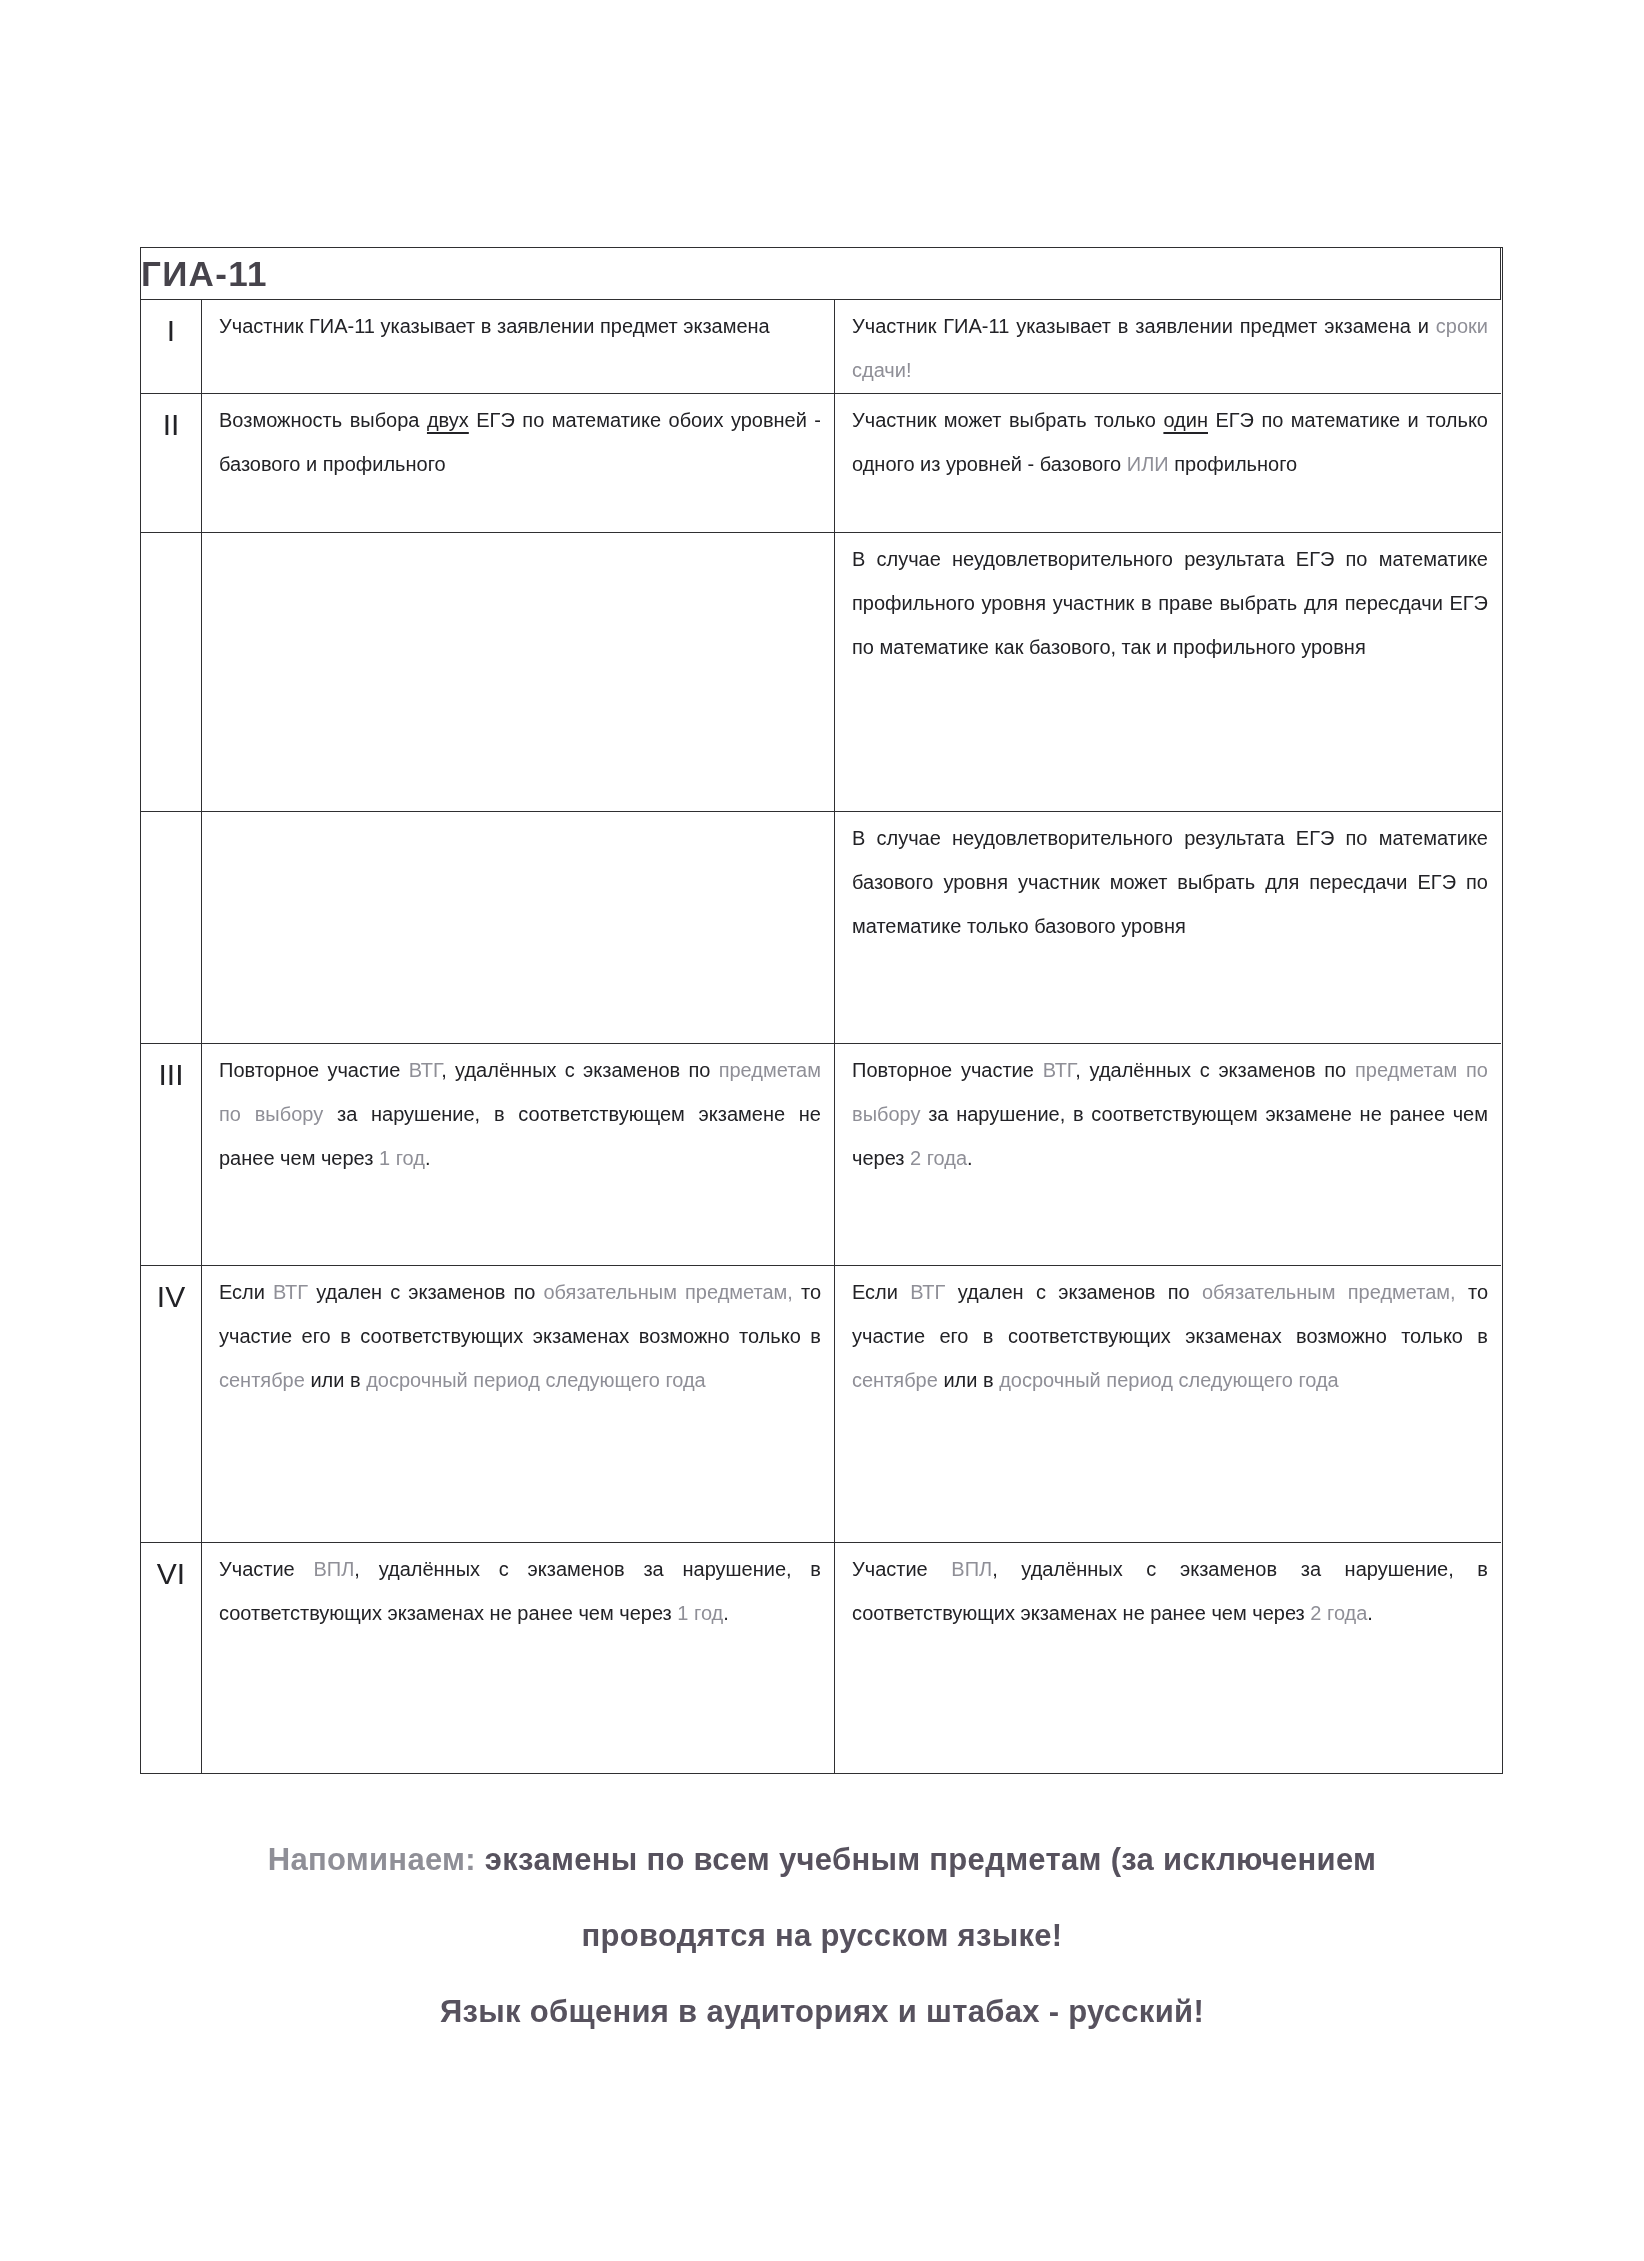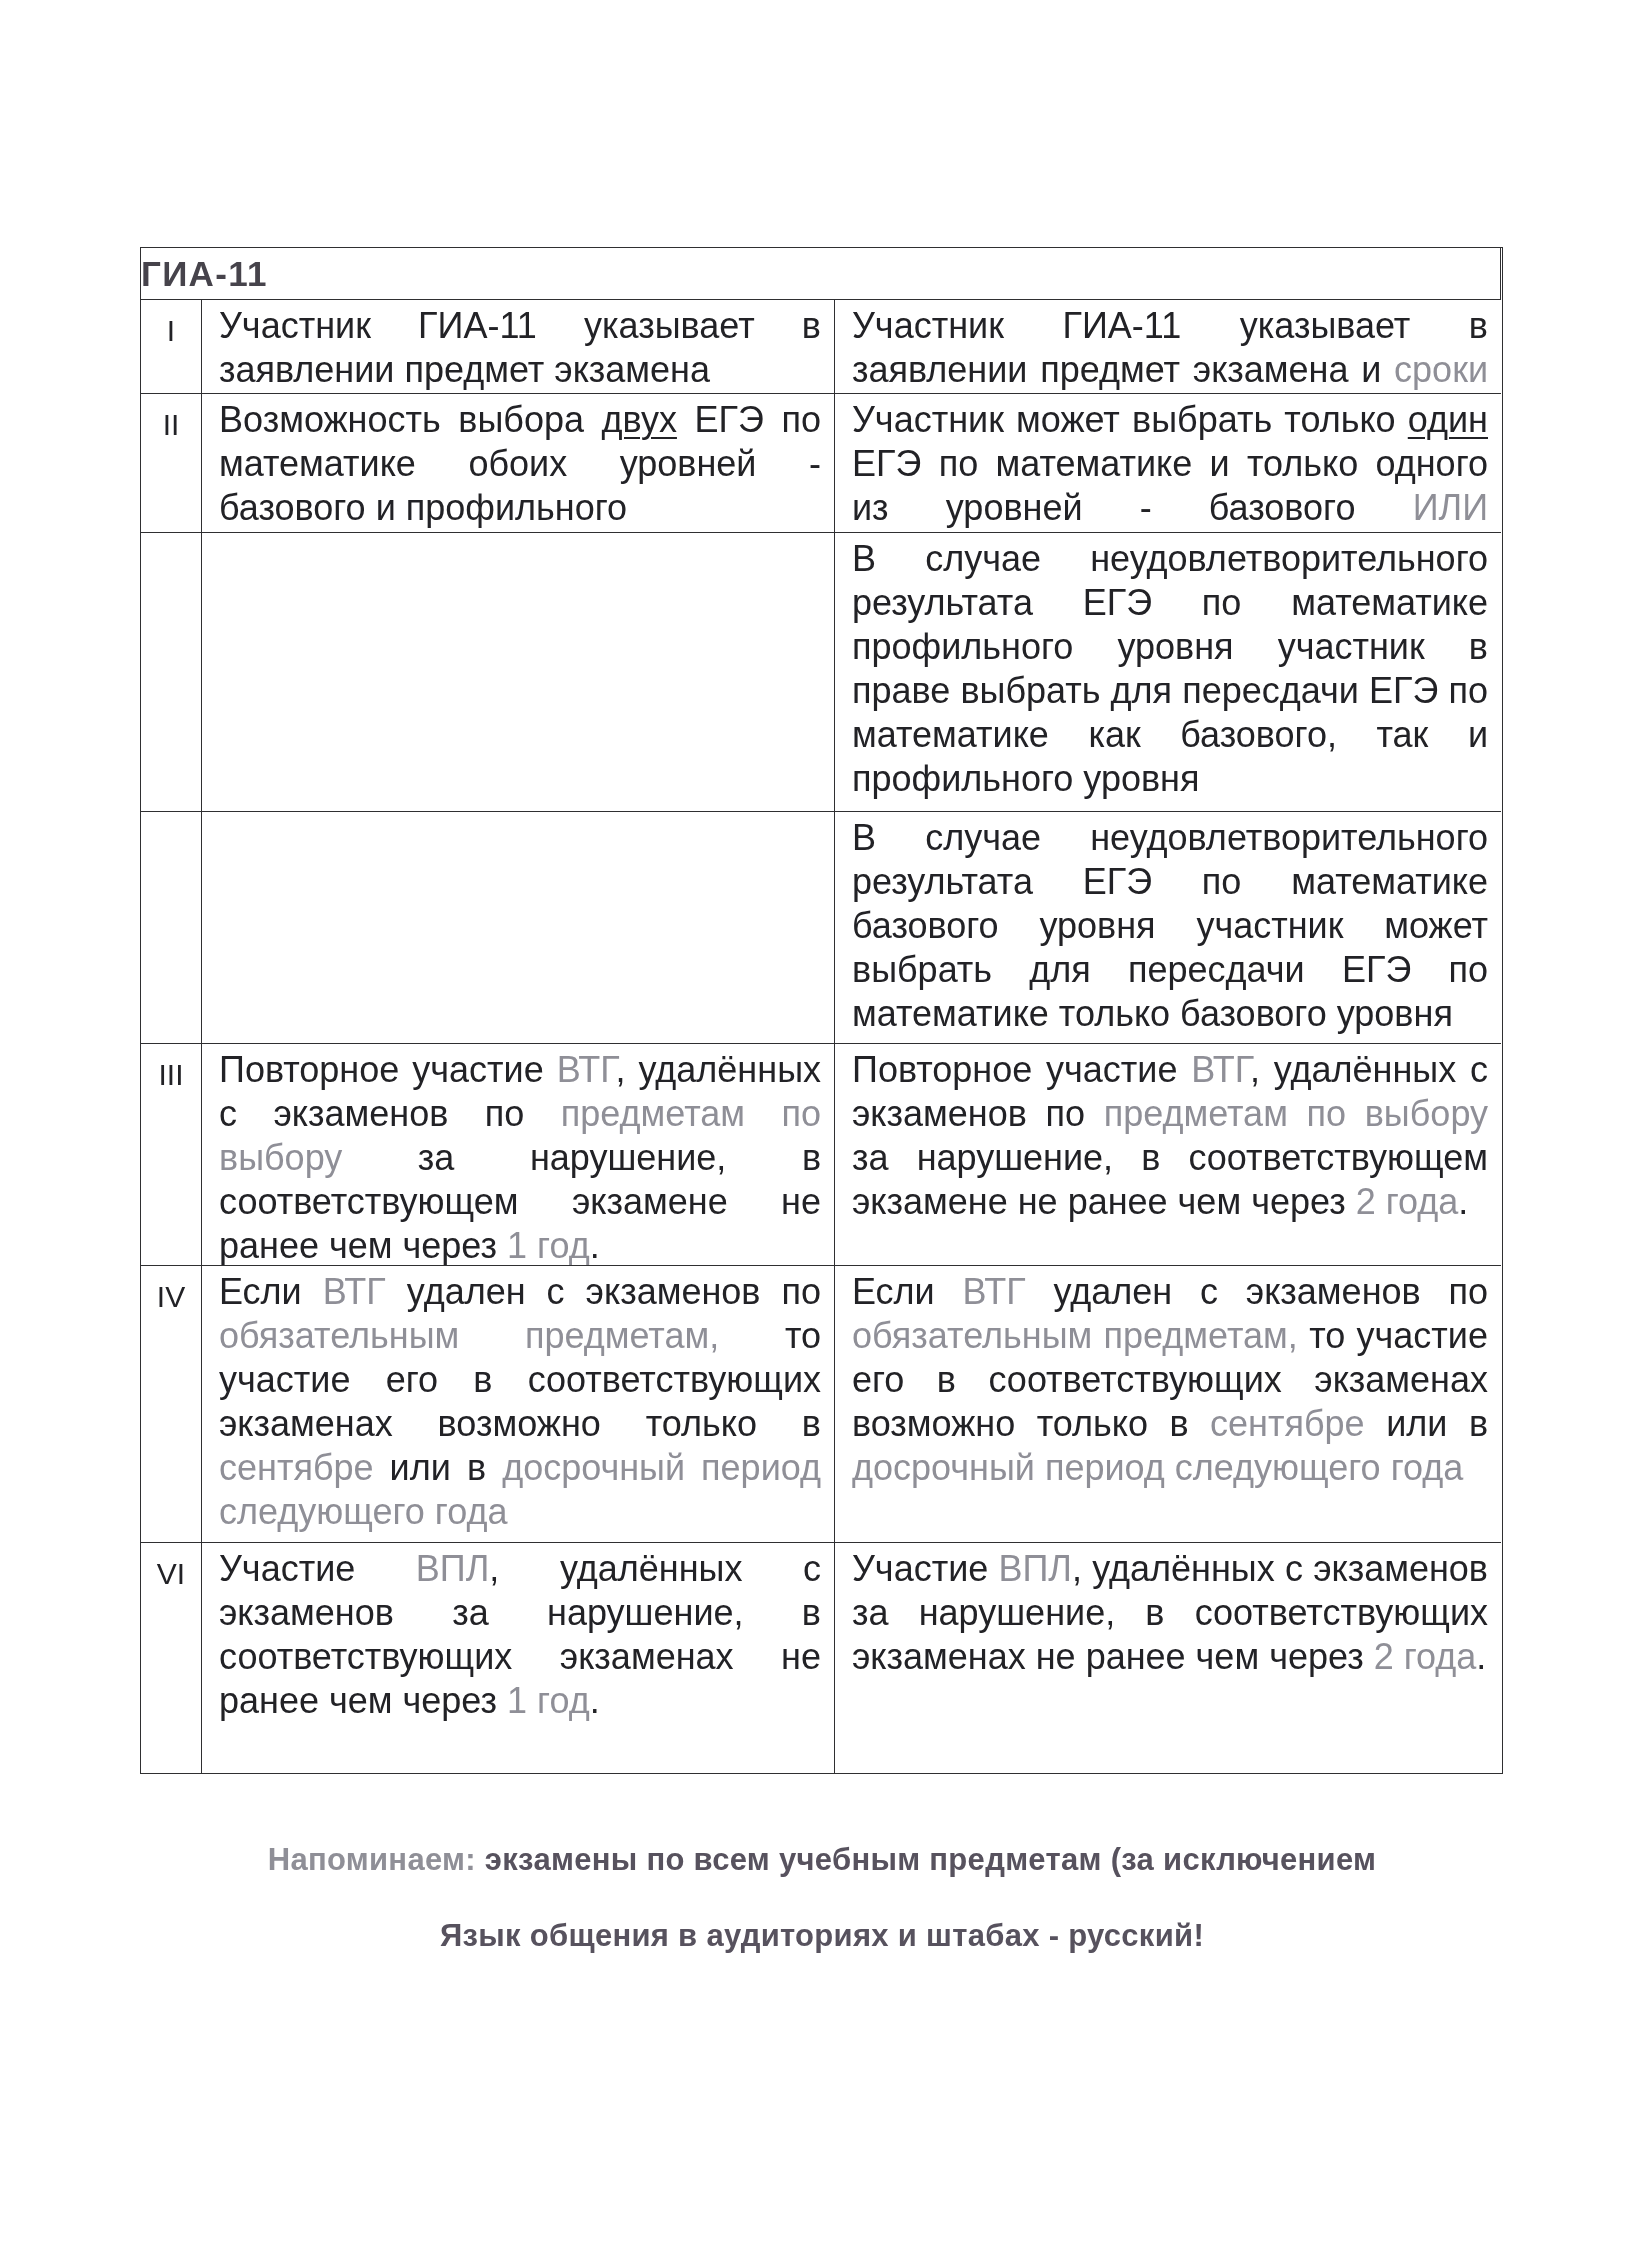--- a/index.html
+++ b/index.html
@@ -45,21 +45,21 @@
     letter-spacing: 1.3px;
     color: #46434b;
   }
   .num {
     font-size: 30px;
     color: var(--text-black, #222226);
     text-align: center;
     padding-top: 14px;
   }
   .txt {
-    font-size: 36px;
+    font-size: 20px;
     line-height: 44px;
     text-align: justify;
     color: var(--text-black, #222226);
     padding: 3.9px 13px 0 17px;
   }
   .seg-g  { color: var(--highlight-gray, #8f8f97); }
   .seg-gb { color: var(--highlight-gray, #8f8f97); font-weight: 400; }
   .seg-u  { text-decoration: underline; text-decoration-thickness: 1.9px; text-underline-offset: 4.5px; }
   
   .footer {
@@ -112,17 +112,18 @@
     <div class="c txt col-right"><span class="seg-n">Если </span><span class="seg-gb">ВТГ</span><span class="seg-n"> удален с экзаменов по </span><span class="seg-g">обязательным предметам,</span><span class="seg-n"> то участие его в соответствующих экзаменах возможно только в </span><span class="seg-g">сентябре</span><span class="seg-n"> или в </span><span class="seg-g">досрочный период следующего года</span></div>
 
     <div class="c num bb0">VI</div>
     <div class="c txt bb0"><span class="seg-n">Участие </span><span class="seg-gb">ВПЛ</span><span class="seg-n">, удалённых с экзаменов за нарушение, в соответствующих экзаменах не ранее чем через </span><span class="seg-g">1 год</span><span class="seg-n">.</span></div>
     <div class="c txt col-right bb0"><span class="seg-n">Участие </span><span class="seg-gb">ВПЛ</span><span class="seg-n">, удалённых с экзаменов за нарушение, в соответствующих экзаменах не ранее чем через </span><span class="seg-g">2 года</span><span class="seg-n">.</span></div>
 
   </div>
 
   <div class="footer">
     <div><span class="seg-g">Напоминаем:</span><span class="seg-n"> экзамены по всем учебным предметам (за исключением</span></div>
+    <div><span class="seg-n">проводятся на русском языке!</span></div>
     <div><span class="seg-n">Язык общения в аудиториях и штабах - русский!</span></div>
   </div>
 
 </div>
 
 
 </body></html>

